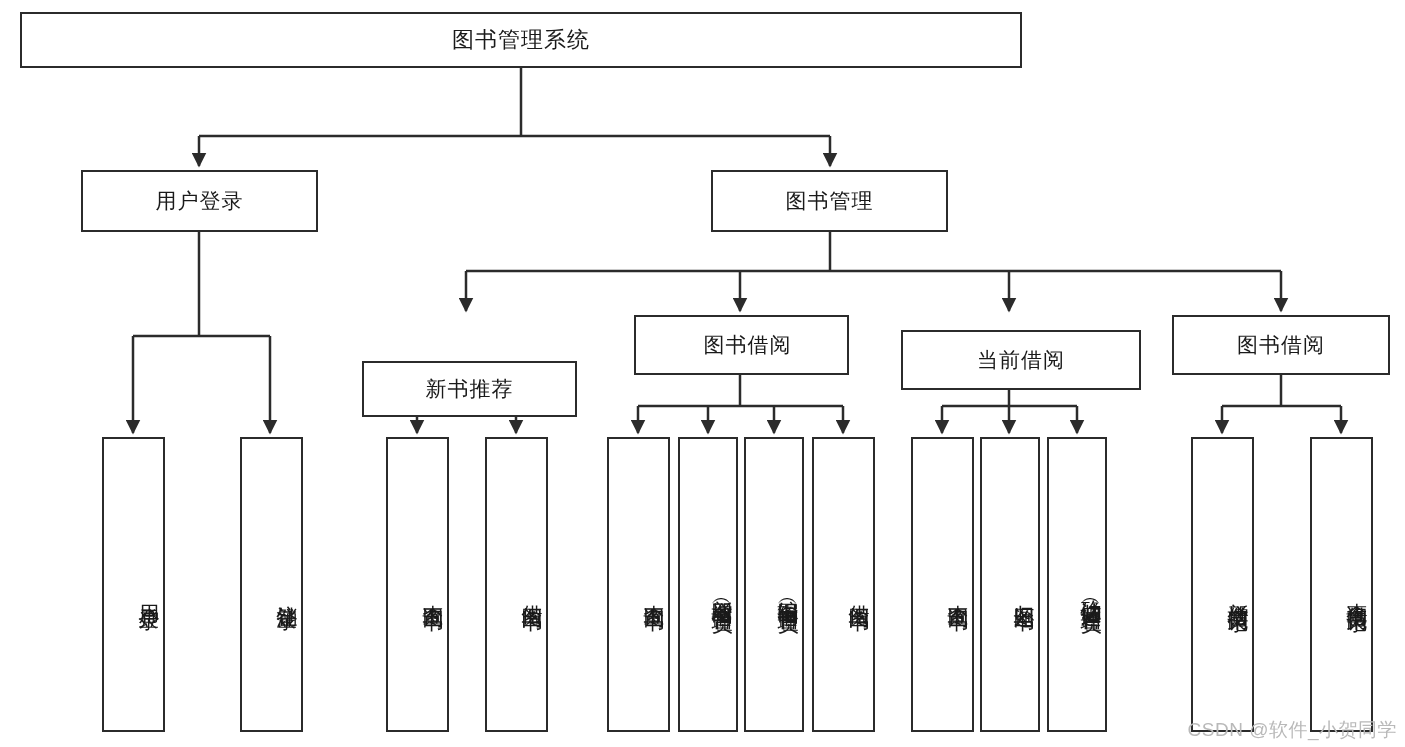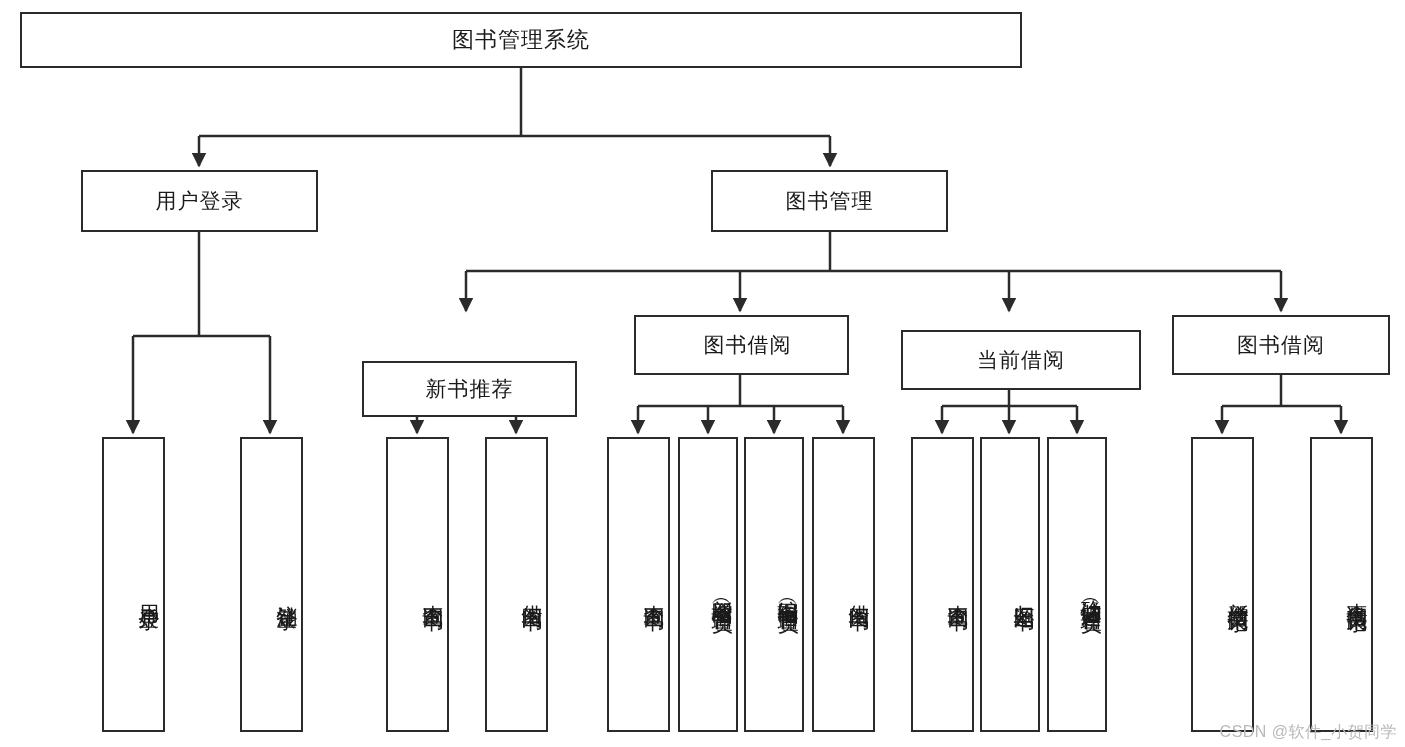--- a/index.html
+++ b/index.html
@@ -57,21 +57,21 @@
   .node-v > span {
     writing-mode: vertical-rl;
     text-orientation: upright;
     display: block;
     max-height: 100%;
   }
   .watermark {
     position: absolute;
     right: 8px;
     bottom: 4px;
-    font-size: 16px;
+    font-size: 19px;
     color: #b9b9b9;
     letter-spacing: 0.5px;
     white-space: nowrap;
     font-family: "Liberation Sans", "DejaVu Sans", sans-serif;
   }
 </style>
 </head>
 <body>
 
 <div id="diagram-root">

